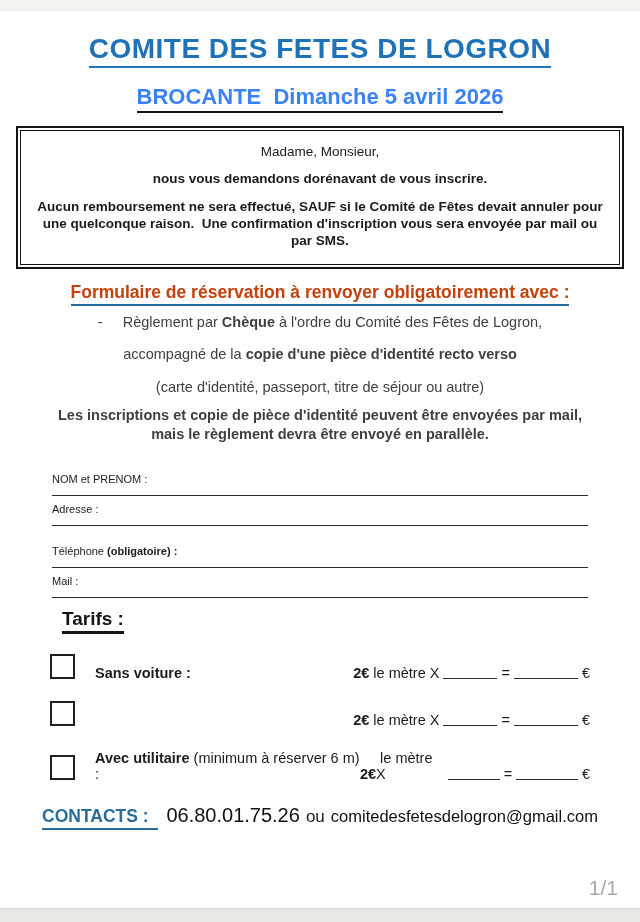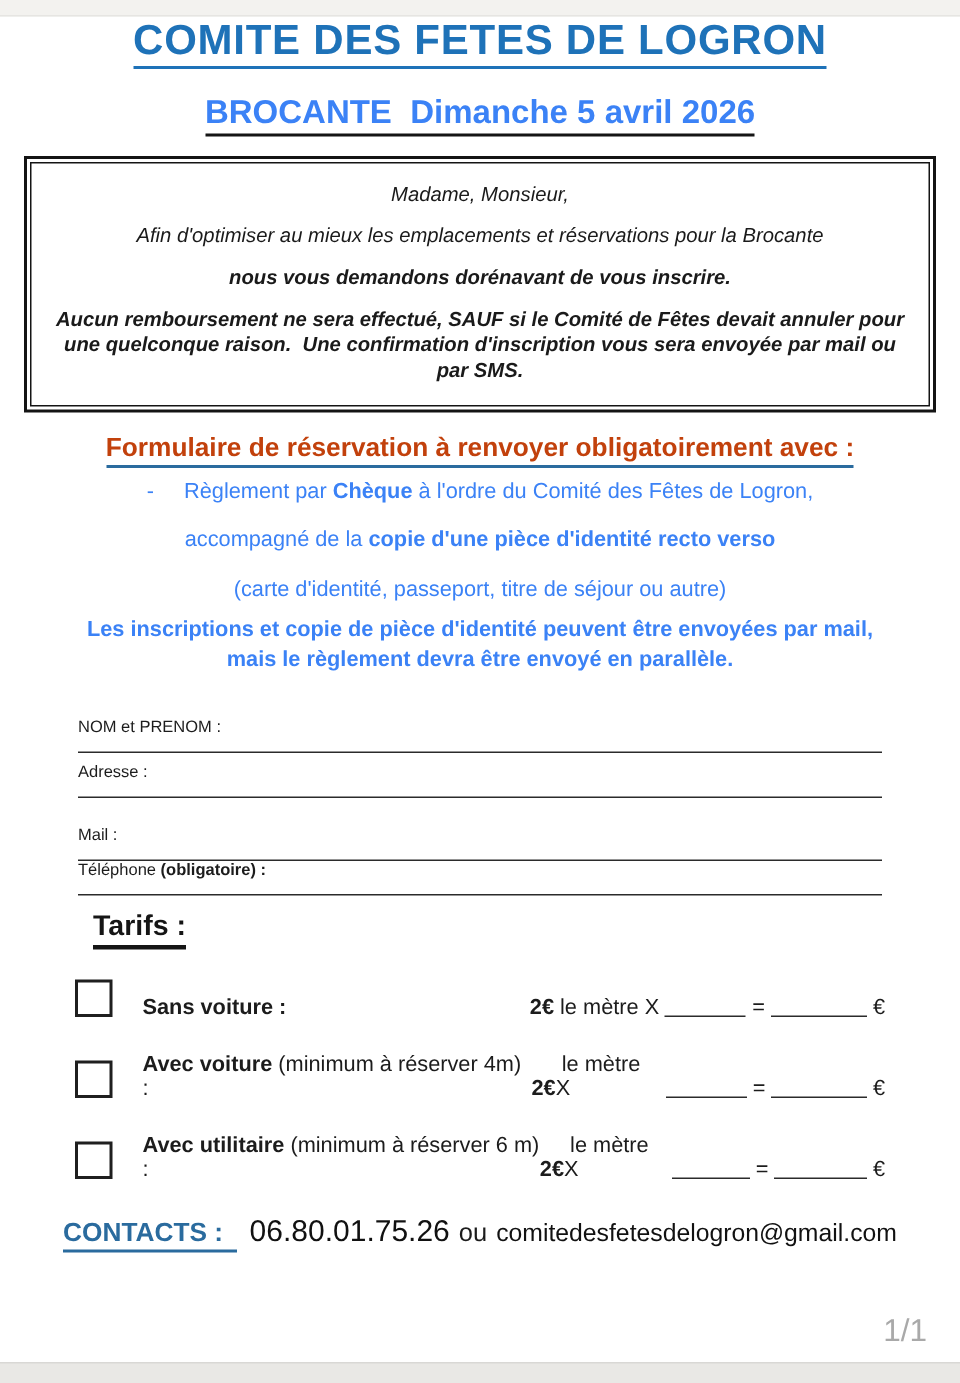--- a/index.html
+++ b/index.html
@@ -11,21 +11,21 @@
     position: relative;
     overflow: hidden;
   }
   .top-strip {
     height: 10px; background: #f3f2ef; border-bottom: 1px solid #e6e5e2;
   }
   .page { position: relative; width: 640px; }
 
   
   .doc-title {
-    text-align: center; 
+    text-align: center; margin-top: 22px;
   }
   .doc-title span {
     display: inline-block;
     font-size: 28px; font-weight: bold; letter-spacing: 0.5px;
     color: #1e72b8;
     border-bottom: 2px solid #1e72b8;
     padding-bottom: 1px;
     white-space: pre-wrap;
   }
   .doc-subtitle { text-align: center; margin-top: 16px; }
@@ -33,41 +33,41 @@
     display: inline-block;
     font-size: 22px; font-weight: bold; color: #3b82f6;
     border-bottom: 2.5px solid #151515;
     padding-bottom: 1px;
     white-space: pre-wrap;
   }
 
   
   .notice-outer {
     width: 600px; margin: 13px auto 0;
-    border: 2.5px solid #141414; padding: 2px; font-style: italic;
+    border: 2.5px solid #141414; padding: 2px;
   }
   .notice-inner {
     border: 1px solid #141414;
     padding: 7px 10px 9px;
     text-align: center;
     font-size: 13.5px; color: #1a1a1a;
   }
   .notice-inner p { margin: 0 0 0 0; padding: 5.5px 0; line-height: 1.25; }
   .notice-inner p.b { font-weight: bold; white-space: pre-wrap; }
 
   
   .res-heading { text-align: center; margin-top: 13px; }
   .res-heading span {
     display: inline-block;
     font-size: 17.5px; font-weight: bold; color: #c2410c;
     border-bottom: 2px solid #2a6b9e;
     padding-bottom: 1px;
     white-space: pre-wrap;
   }
-  .res-block { text-align: center; font-size: 14.5px; color: #3b82f6; }
+  .res-block { text-align: center; font-size: 14.5px; color: #404040; }
   .res-block p { margin: 0; padding: 7.5px 0; line-height: 1.2; }
   .res-block .dash { display: inline-block; margin-right: 20px; }
   .res-note { font-weight: bold; padding: 3px 0 0 !important; }
   .res-note2 { font-weight: bold; padding: 2px 0 0 !important; }
 
   
   .fields { width: 536px; margin: 30px auto 0; }
   .field-row {
     display: flex; 
     border-bottom: 1.6px solid #2b2b2b;
@@ -146,21 +146,20 @@
   <div class="doc-title">
     <span>COMITE DES FETES DE LOGRON</span>
   </div>
   <div class="doc-subtitle">
     <span>BROCANTE  Dimanche 5 avril 2026</span>
   </div>
 
   <div class="notice-outer">
     <div class="notice-inner">
       <p>Madame, Monsieur,</p>
-      <p>Afin d'optimiser au mieux les emplacements et réservations pour la Brocante</p>
       <p class="b">nous vous demandons dorénavant de vous inscrire.</p>
       <p class="b">Aucun remboursement ne sera effectué, SAUF si le Comité de Fêtes devait annuler pour une quelconque raison.  Une confirmation d'inscription vous sera envoyée par mail ou par SMS.</p>
     </div>
   </div>
 
   <div class="res-heading">
     <span>Formulaire de réservation à renvoyer obligatoirement avec :</span>
   </div>
 
   <div class="res-block">
@@ -171,42 +170,41 @@
     <p class="res-note2">mais le règlement devra être envoyé en parallèle.</p>
   </div>
 
   <div class="fields">
     <div class="field-row mb-s">
       <span class="lbl">NOM et PRENOM :</span>
     </div>
     <div class="field-row mb-l">
       <span class="lbl">Adresse :</span>
     </div>
-    <div class="field-row">
-      <span class="lbl">Mail :</span>
-    </div>
     <div class="field-row mb-s">
       <span class="lbl">Téléphone </span>
         <b class="lbl">(obligatoire) :</b>
+    </div>
+    <div class="field-row">
+      <span class="lbl">Mail :</span>
     </div>
   </div>
 
   <div class="tarifs-heading">
     <span>Tarifs :</span>
   </div>
 
   <div class="tarif-row">
     <span class="checkbox"></span>
     <span class="tarif-label"><b>Sans voiture :</b><span></span></span>
     <span class="tarif-value"><b>2€</b><span> le mètre X</span><span class="blank short"></span><span>=</span><span class="blank long"></span><span>€</span></span>
   </div>
 
   <div class="tarif-row">
     <span class="checkbox"></span>
-    <span class="tarif-label"><b>Avec voiture</b><span> (minimum à réserver 4m) :</span></span>
     <span class="tarif-value"><b>2€</b><span> le mètre X</span><span class="blank short"></span><span>=</span><span class="blank long"></span><span>€</span></span>
   </div>
 
   <div class="tarif-row">
     <span class="checkbox"></span>
     <span class="tarif-label"><b>Avec utilitaire</b><span> (minimum à réserver 6 m) :</span></span>
     <span class="tarif-value"><b>2€</b><span> le mètre X</span><span class="blank short"></span><span>=</span><span class="blank long"></span><span>€</span></span>
   </div>
 
   <div class="contacts-line">

